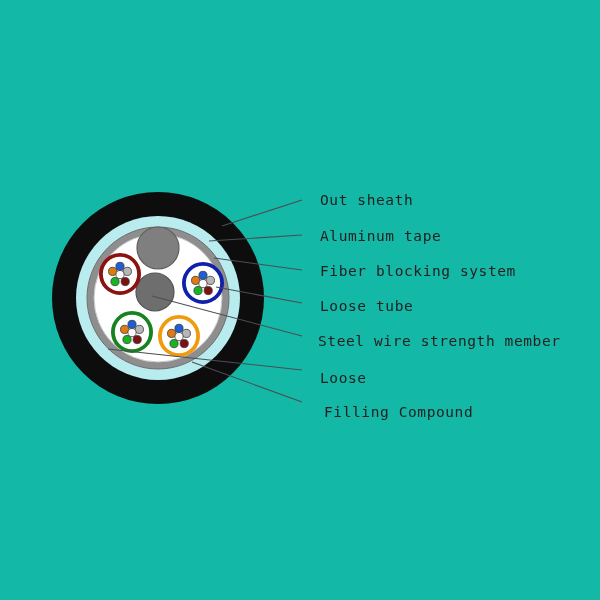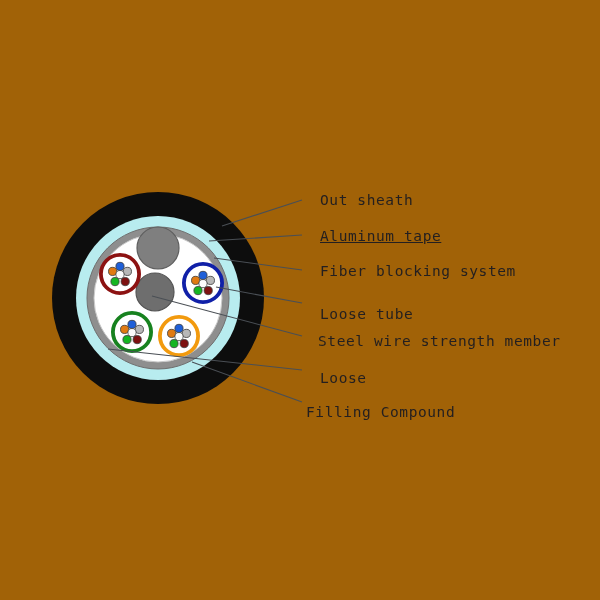--- a/index.html
+++ b/index.html
@@ -10,21 +10,21 @@
   body {
     width: 600px;
     height: 600px;
     overflow: hidden;
     font-family: "DejaVu Sans Mono", monospace;
   }
   #stage {
     position: relative;
     width: 600px;
     height: 600px;
-    background: #a16207;
+    background: #14b8a6;
   }
   #diagram {
     position: absolute;
     left: 0;
     top: 0;
     width: 600px;
     height: 600px;
   }
   .label-text {
     position: absolute;
@@ -100,21 +100,21 @@
         <line x1="302" y1="270" x2="214" y2="258" stroke="#4a4f55" stroke-width="1.1"></line>
         <line x1="302" y1="303" x2="216" y2="287" stroke="#4a4f55" stroke-width="1.1"></line>
         <line x1="302" y1="336" x2="152" y2="296" stroke="#4a4f55" stroke-width="1.1"></line>
         <line x1="302" y1="370" x2="108" y2="349" stroke="#4a4f55" stroke-width="1.1"></line>
         <line x1="302" y1="402" x2="192" y2="362" stroke="#4a4f55" stroke-width="1.1"></line>
       </g>
   </svg>
 
   <div id="labels">
       <div class="label-text" style="left: 320px; top: 193px;">Out sheath</div>
-      <div class="label-text" style="left: 320px; top: 229px; text-decoration: underline;">Aluminum tape</div>
+      <div class="label-text" style="left: 320px; top: 229px;">Aluminum tape</div>
       <div class="label-text" style="left: 320px; top: 264px;">Fiber blocking system</div>
-      <div class="label-text" style="left: 320px; top: 307px;">Loose tube</div>
+      <div class="label-text" style="left: 320px; top: 299px;">Loose tube</div>
       <div class="label-text" style="left: 318px; top: 334px;">Steel wire strength member</div>
       <div class="label-text" style="left: 320px; top: 371px;">Loose</div>
-      <div class="label-text" style="left: 306px; top: 405px; text-align: right;">Filling Compound</div>
+      <div class="label-text" style="left: 324px; top: 405px; text-align: right;">Filling Compound</div>
     </div>
 
 </div>
 
 </body></html>

